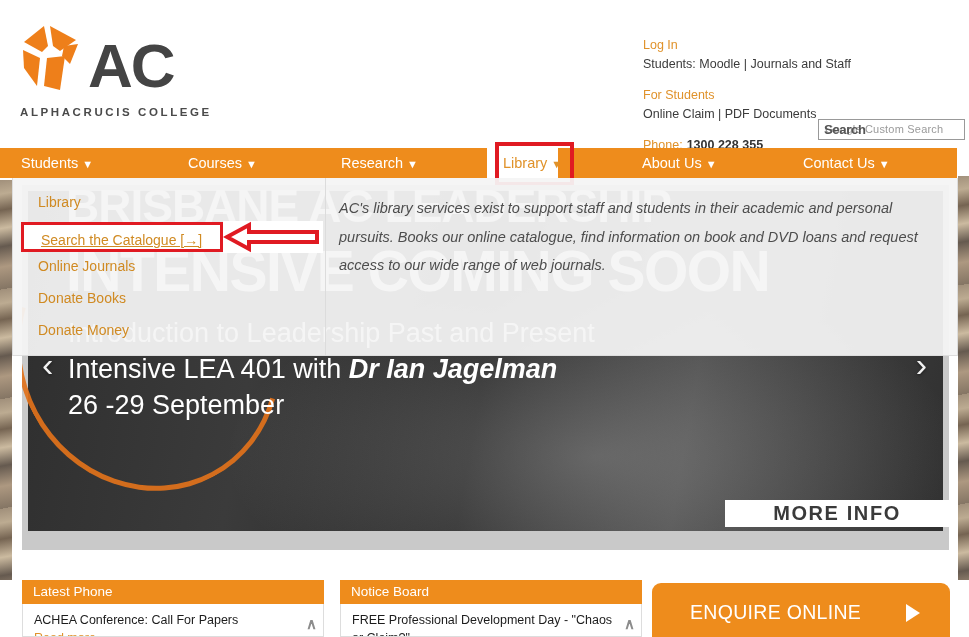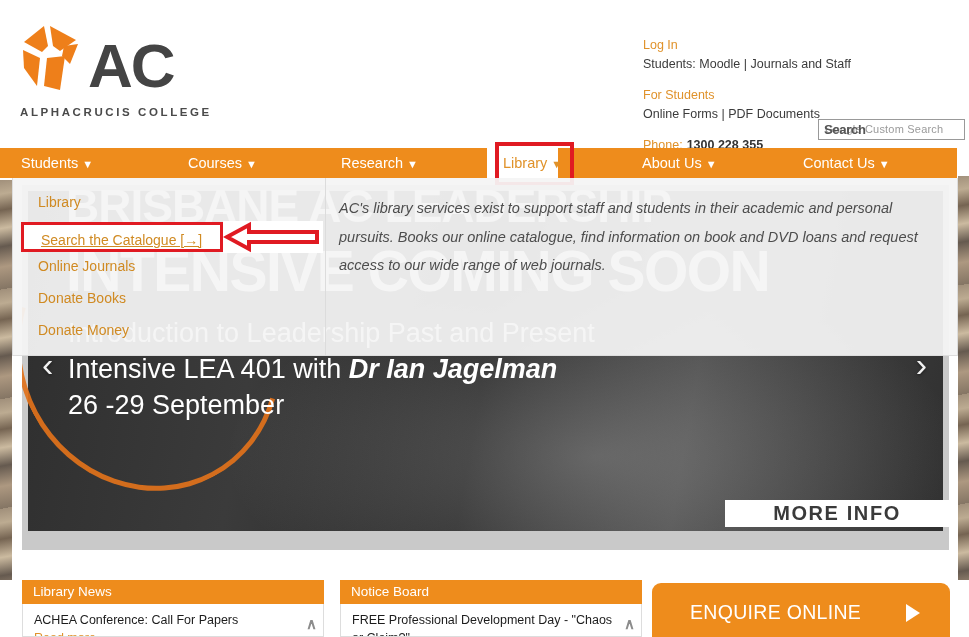--- a/index.html
+++ b/index.html
@@ -216,21 +216,21 @@
       <div class="logo-sub">ALPHACRUCIS COLLEGE</div>
     </div>
 
     <div class="util">
       <div class="blk">
         <a class="head">Log In</a>
         <span class="sub">Students: Moodle | Journals and Staff</span>
       </div>
       <div class="blk">
         <a class="head">For Students</a>
-        <span class="sub">Online Forms | PDF Documents</span>
+        <span class="sub">Online Claim | PDF Documents</span>
       </div>
       <div class="phone-row">
         <span class="phone">Phone:</span>
         <span class="phone" style="margin-left:4px"><b>1300 228 355</b></span>
       </div>
     </div>
 
     <div class="search-box">
       <span class="ghost">Google Custom Search</span>
       <span class="typed">Search</span>
@@ -292,21 +292,21 @@
     </div>
 
     <div class="dd-arrow">
       <svg width="100" height="32" viewBox="0 0 100 32">
         <path d="M4 16 L26 4 L26 11 L94 11 L94 21 L26 21 L26 28 Z" fill="#ffffff" stroke="#E01A22" stroke-width="4" stroke-linejoin="miter"></path>
       </svg>
     </div>
   </div>
 
   <div class="panel" id="panel-news">
-    <div class="panel-head">Library News</div>
+    <div class="panel-head">Latest Phone</div>
     <div class="panel-body">
       <div>ACHEA Conference: Call For Papers</div>
       <div class="readmore">Read more</div>
       <div class="scroll-up">∧</div>
     </div>
   </div>
 
   <div class="panel" id="panel-notice">
     <div class="panel-head">Notice Board</div>
     <div class="panel-body">

